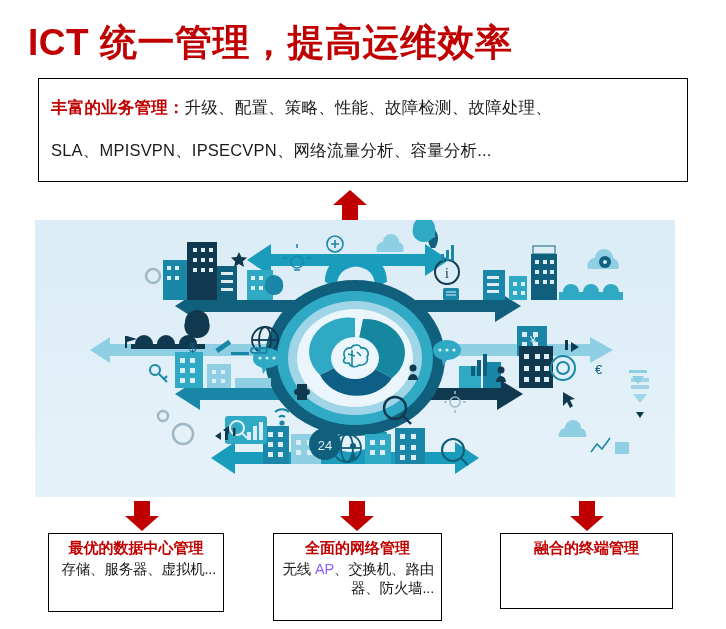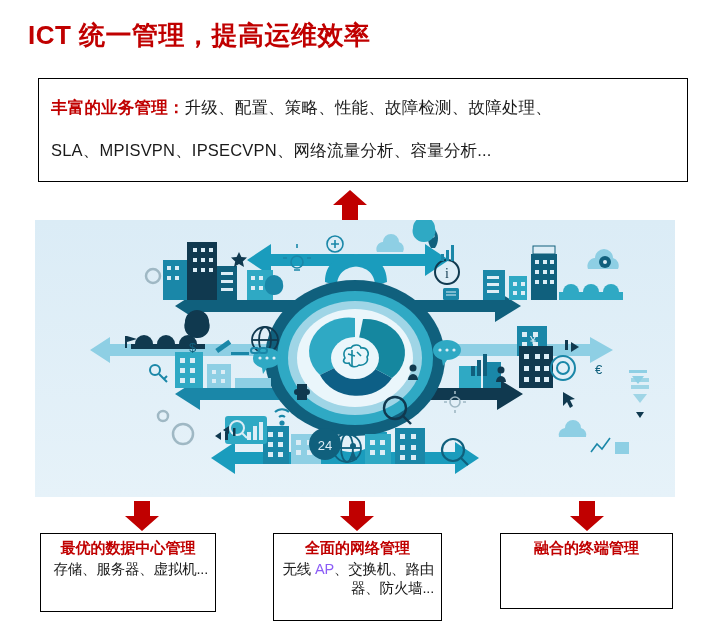--- a/index.html
+++ b/index.html
@@ -13,21 +13,21 @@
     position: relative;
     font-family: "Liberation Sans", "DejaVu Sans", sans-serif;
     overflow: hidden;
   }
 
   
   #slide-title {
     position: absolute;
     left: 28px;
     top: 18px;
-    font-size: 26px;
+    font-size: 37px;
     font-weight: bold;
     color: #C00000;
     letter-spacing: 0.5px;
     white-space: nowrap;
   }
 
   
   #top-callout {
     position: absolute;
     left: 38px;
@@ -78,21 +78,21 @@
   }
 
   
   .bottom-box {
     position: absolute;
     border: 1.5px solid #000000;
     box-sizing: border-box;
     background: #ffffff;
     padding: 5px 7px 4px 7px;
   }
-  #bottom-box-1 { left: 40px;  top: 533px; width: 176px; height: 79px; }
+  #bottom-box-1 { left: 48px;  top: 533px; width: 176px; height: 79px; }
   #bottom-box-2 { left: 273px; top: 533px; width: 169px; height: 88px; }
   #bottom-box-3 { left: 500px; top: 533px; width: 173px; height: 76px; }
 
   .box-heading {
     color: #C00000;
     font-weight: bold;
     font-size: 15px;
     text-align: center;
     line-height: 1.25;
     white-space: nowrap;

